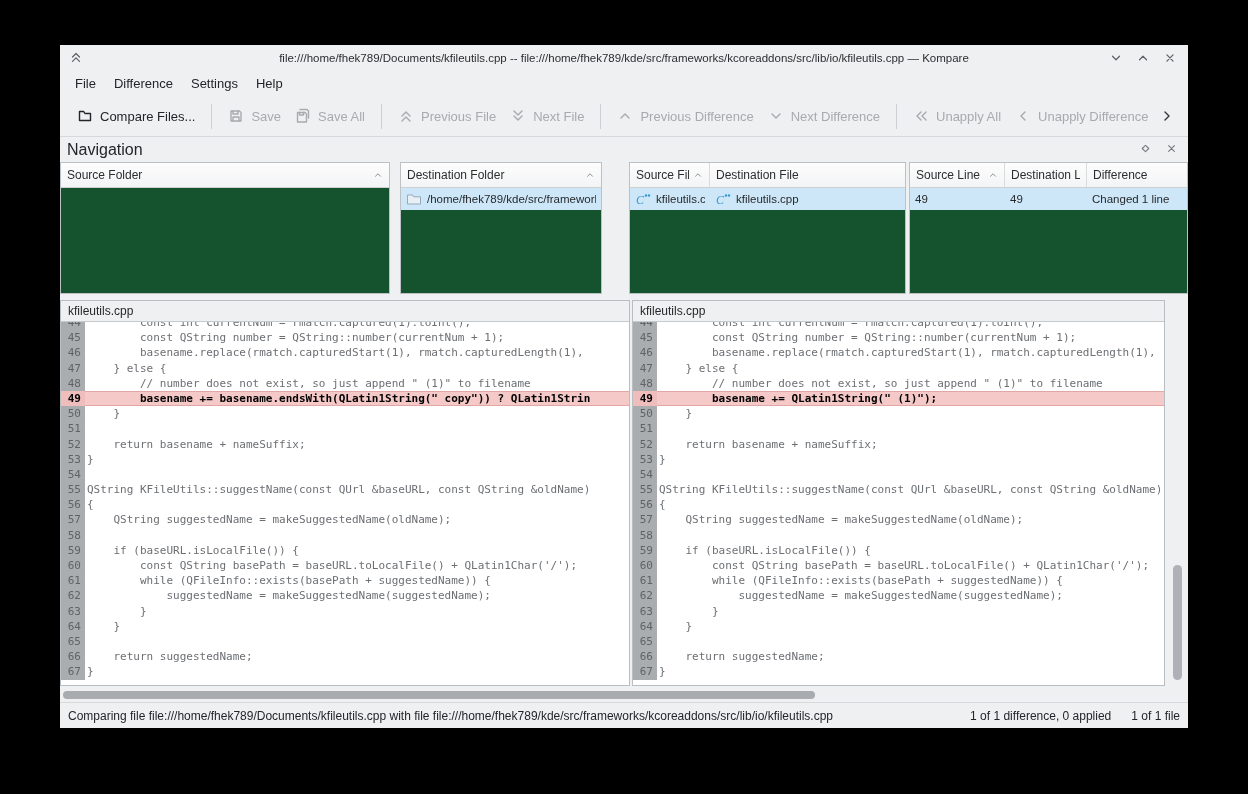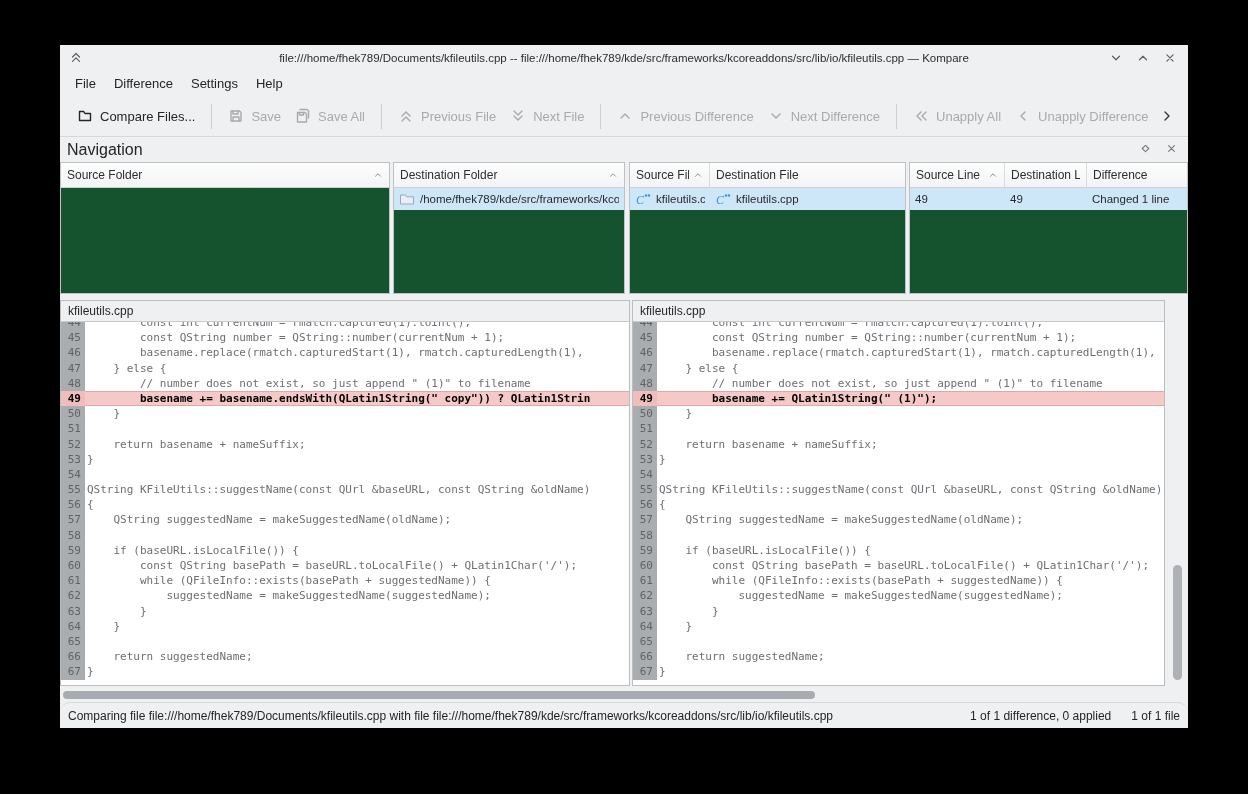--- a/index.html
+++ b/index.html
@@ -70,21 +70,21 @@
 
   
   .vscroll{position:absolute;left:1107px;top:255px;width:21px;height:386px;background:#eff0f1;}
   .vthumb{position:absolute;left:6px;top:265px;width:9px;height:115px;background:#aeb2b6;border-radius:4.5px;}
   .hscroll{position:absolute;left:0;top:643px;width:1128px;height:14px;background:#eff0f1;}
   .hthumb{position:absolute;left:3px;top:3px;width:752px;height:8px;background:#a8acb0;border-radius:4px;}
 
   
   .statusbar{position:absolute;left:0;top:657px;width:1128px;height:26px;
              border-top:1px solid #d7dadc;display:flex;align-items:center;
-             font-size:12px;padding:0 8px;box-sizing:border-box;color:#232629;border-radius:10px;}
+             font-size:12px;padding:0 8px;box-sizing:border-box;color:#232629;}
   .status-msg{flex:1;white-space:nowrap;overflow:hidden;}
   .status-diff{margin-right:20px;white-space:nowrap;}
   .status-file{white-space:nowrap;}
 </style>
 </head>
 <body>
 
 <div id="window">
 
   <div class="titlebar">
@@ -217,21 +217,21 @@
           <span class="hcell" style="width:330px">
             <span class="hlabel">Source Folder</span>
             <span class="sort">
               <svg class="icon16" style="width:10px;height:10px" viewBox="0 0 16 16">
                 <polyline points="4,10 8,6 12,10" fill="none" stroke="currentColor" stroke-width="1.4" stroke-linecap="round" stroke-linejoin="round"></polyline>
               </svg>
             </span>
           </span>
         </div>
       </div>
-      <div class="navbox" style="left:333px;width:232px">
+      <div class="navbox" style="left:340px;width:202px">
         <div class="navhead">
           <span class="hcell" style="width:233px">
             <span class="hlabel">Destination Folder</span>
             <span class="sort">
               <svg class="icon16" style="width:10px;height:10px" viewBox="0 0 16 16">
                 <polyline points="4,10 8,6 12,10" fill="none" stroke="currentColor" stroke-width="1.4" stroke-linecap="round" stroke-linejoin="round"></polyline>
               </svg>
             </span>
           </span>
         </div>

